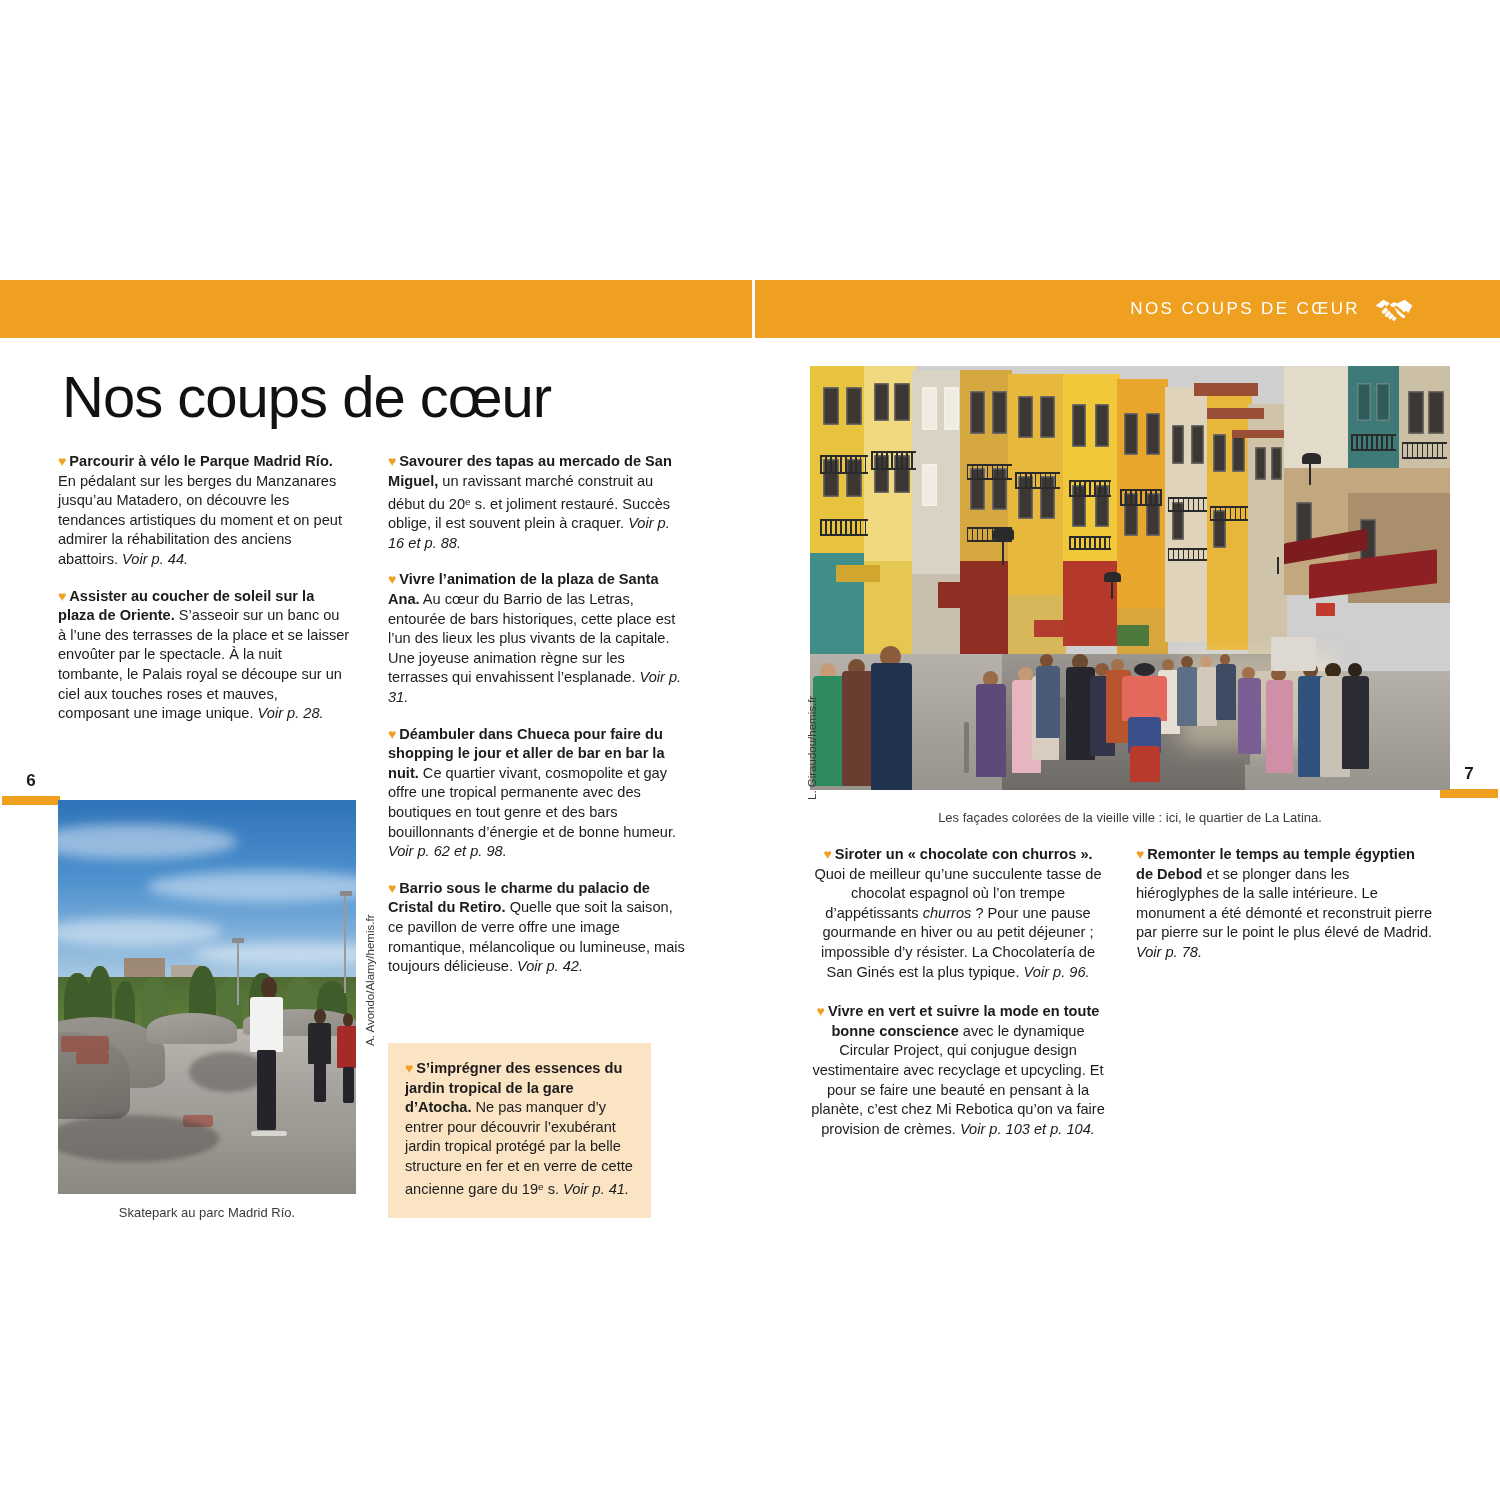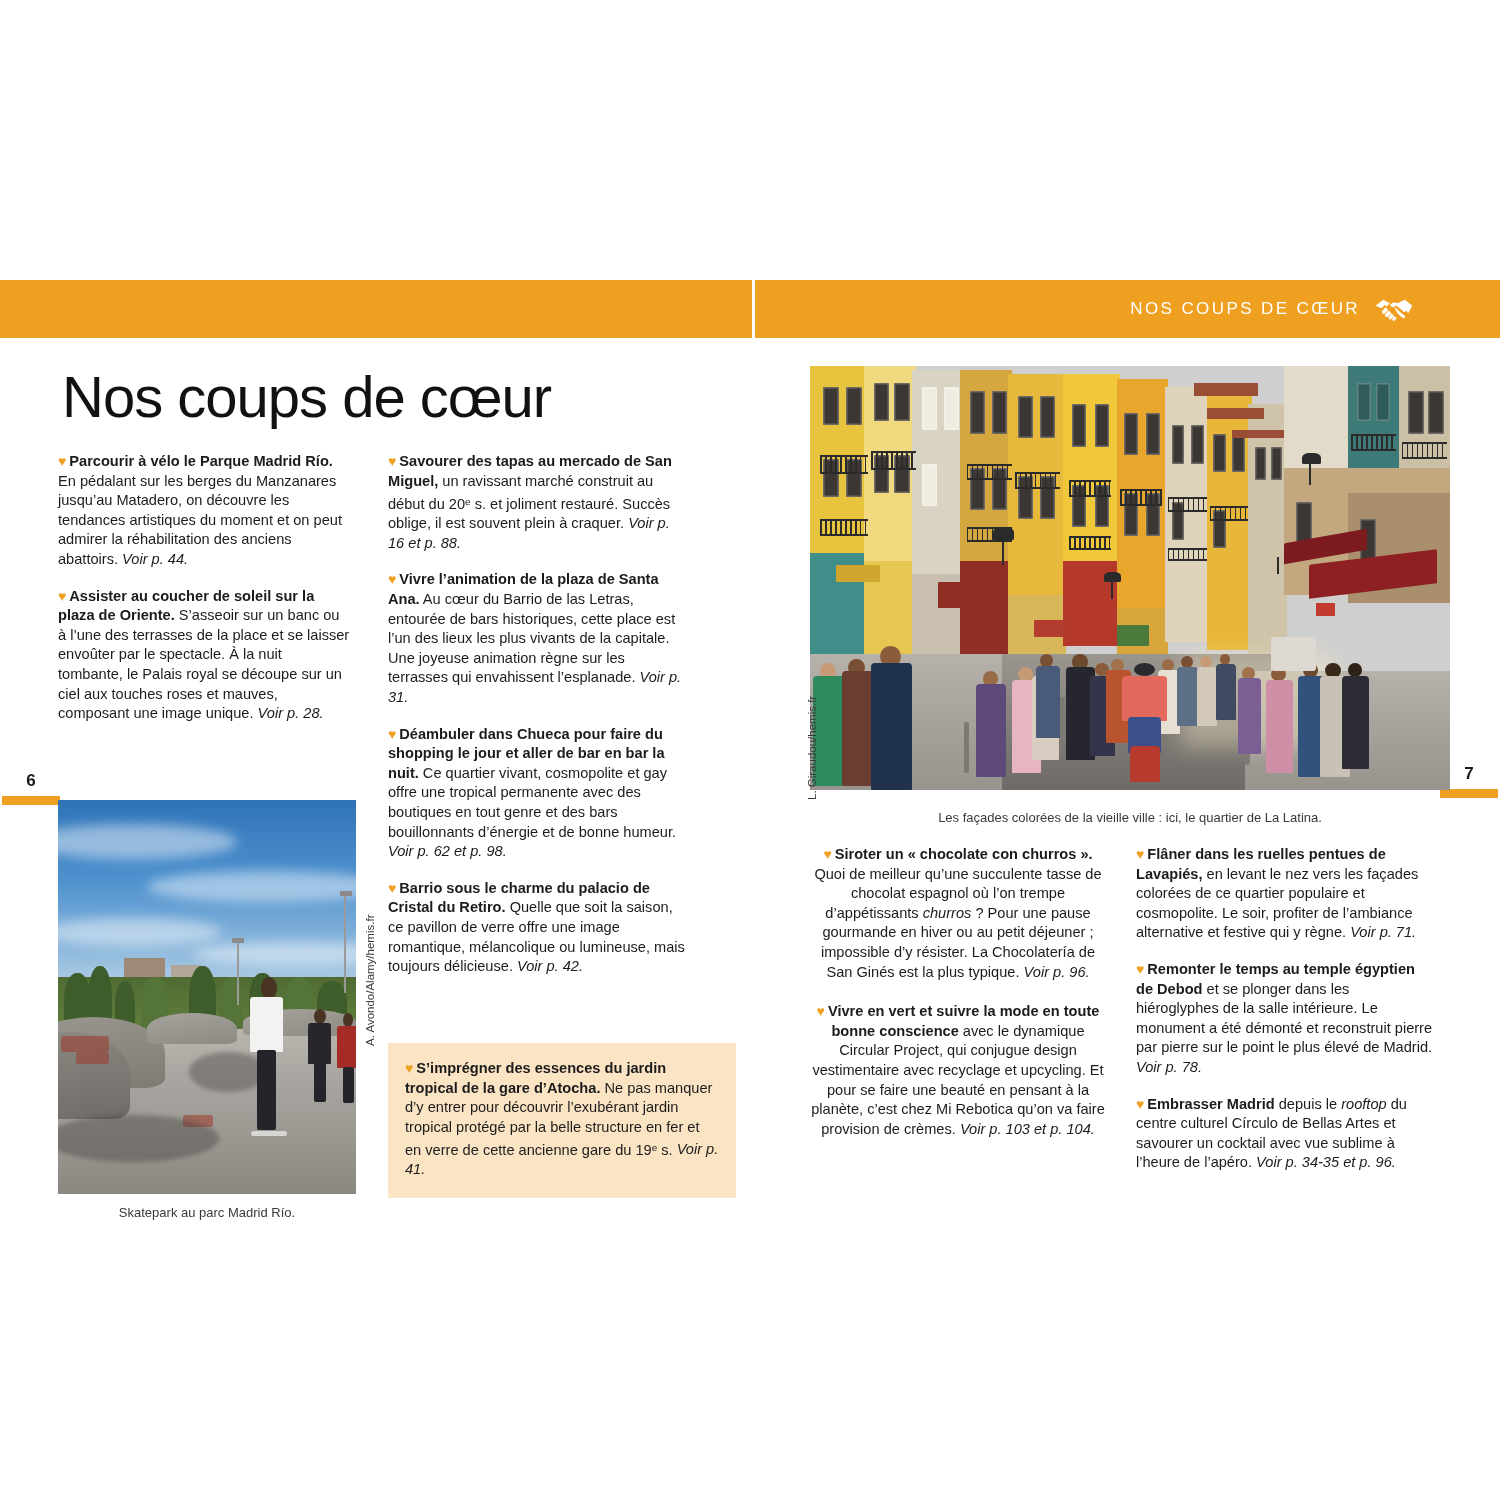--- a/index.html
+++ b/index.html
@@ -101,21 +101,21 @@
     font-size: 14px;
     margin-right: 3px;
     letter-spacing: 0;
   }
 
   
   .tintbox {
     position: absolute;
     left: 388px;
     top: 1043px;
-    width: 348px;
+    width: 263px;
     padding: 16px 17px 18px 17px;
     background: #fbe4c4;
     font-size: 14.6px;
     line-height: 19.6px;
     color: #1c1c1c;
   }
 
   
   .photo {
     position: absolute;
@@ -527,23 +527,17 @@
     <p class="entry">
       <span class="hrt">♥</span><b>Siroter un « chocolate con churros ».</b><span> Quoi de meilleur qu’une succulente tasse de chocolat espagnol où l’on trempe d’appétissants <i>churros</i> ? Pour une pause gourmande en hiver ou au petit déjeuner ; impossible d’y résister. La Chocolatería de San Ginés est la plus typique. </span><i>Voir p. 96.</i>
     </p>
     <p class="entry" style="margin-top:20px;">
       <span class="hrt">♥</span><b>Vivre en vert et suivre la mode en toute bonne conscience</b><span> avec le dynamique Circular Project, qui conjugue design vestimentaire avec recyclage et upcycling. Et pour se faire une beauté en pensant à la planète, c’est chez Mi Rebotica qu’on va faire provision de crèmes. </span><i>Voir p. 103 et p. 104.</i>
     </p>
   </div>
 
   <div class="col col-r2">
     <p class="entry">
-      <span class="hrt">♥</span><b>Flâner dans les ruelles pentues de Lavapiés,</b><span> en levant le nez vers les façades colorées de ce quartier populaire et cosmopolite. Le soir, profiter de l’ambiance alternative et festive qui y règne. </span><i>Voir p. 71.</i>
-    </p>
-    <p class="entry">
       <span class="hrt">♥</span><b>Remonter le temps au temple égyptien de Debod</b><span> et se plonger dans les hiéroglyphes de la salle intérieure. Le monument a été démonté et reconstruit pierre par pierre sur le point le plus élevé de Madrid. </span><i>Voir p. 78.</i>
     </p>
-    <p class="entry">
-      <span class="hrt">♥</span><b>Embrasser Madrid</b><span> depuis le <i>rooftop</i> du centre culturel Círculo de Bellas Artes et savourer un cocktail avec vue sublime à l’heure de l’apéro. </span><i>Voir p. 34-35 et p. 96.</i>
-    </p>
   </div>
 
 </div>
 
 </body></html>

